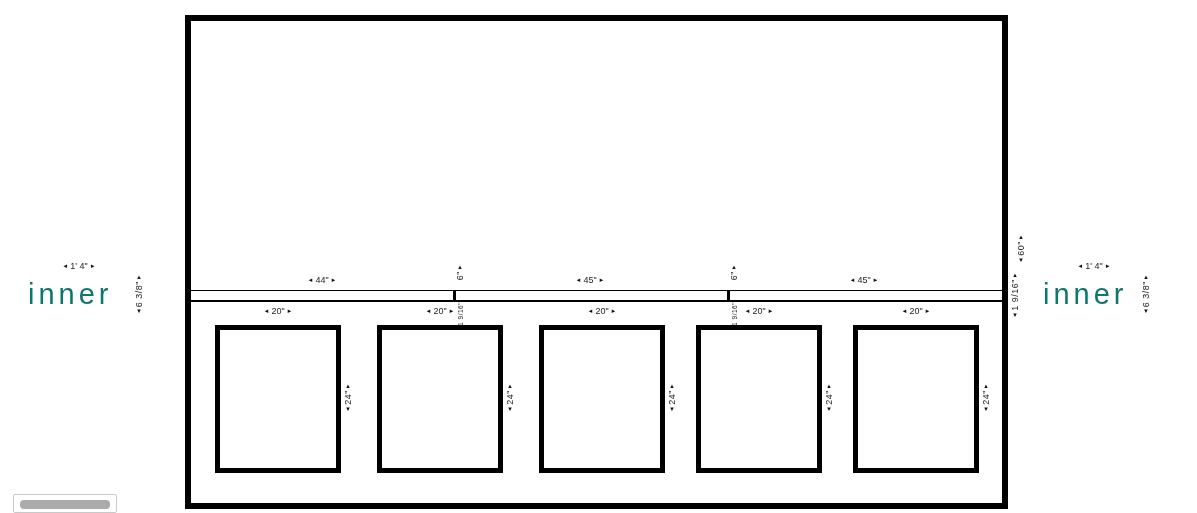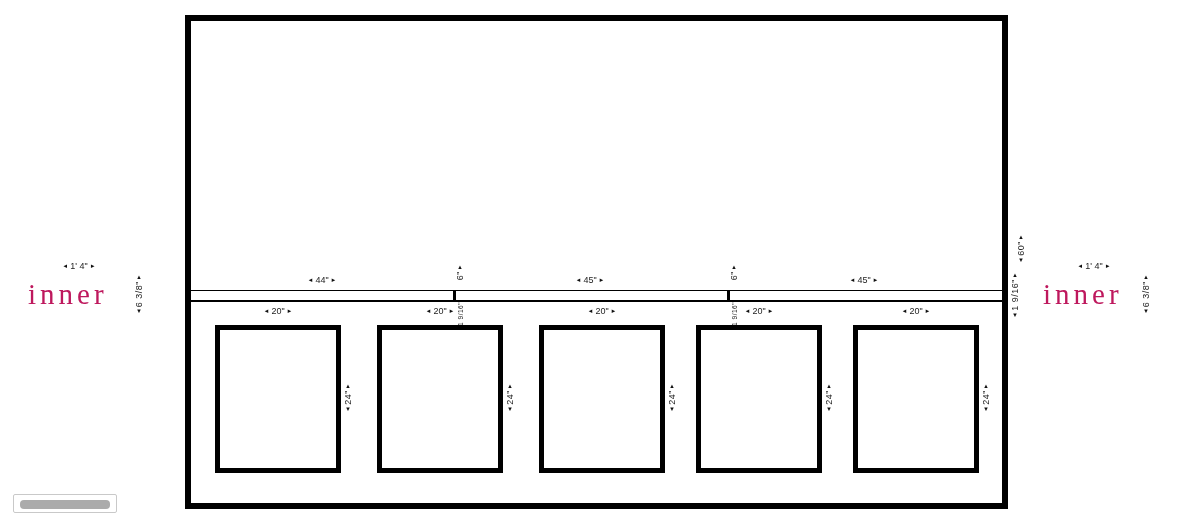--- a/index.html
+++ b/index.html
@@ -43,22 +43,22 @@
   .dtxt{font-size:9px;line-height:10px;}
   .vtext{
     writing-mode:vertical-rl;transform:rotate(180deg);
     font-size:9px;letter-spacing:0.5px;
   }
   .vtext.tiny{font-size:6.5px;}
   .arr{font-size:6px;line-height:6px;color:#111;}
   
   .inner-label{
     position:absolute;top:278px;
-    font-family:Liberation Serif, serif;
-    font-size:29px;letter-spacing:4px;color:#be185d;line-height:32px;
+    font-family:Liberation Sans, sans-serif;
+    font-size:29px;letter-spacing:4px;color:#0f766e;line-height:32px;
   }
   
   .bl-widget{
     position:absolute;left:13px;top:494px;width:104px;height:19px;
     border:1px solid #c9c9c9;border-radius:2px;box-sizing:border-box;background:#fff;
   }
   .bl-pill{
     position:absolute;left:6px;top:5px;width:90px;height:9px;
     background:#ababab;border-radius:4px;
   }

